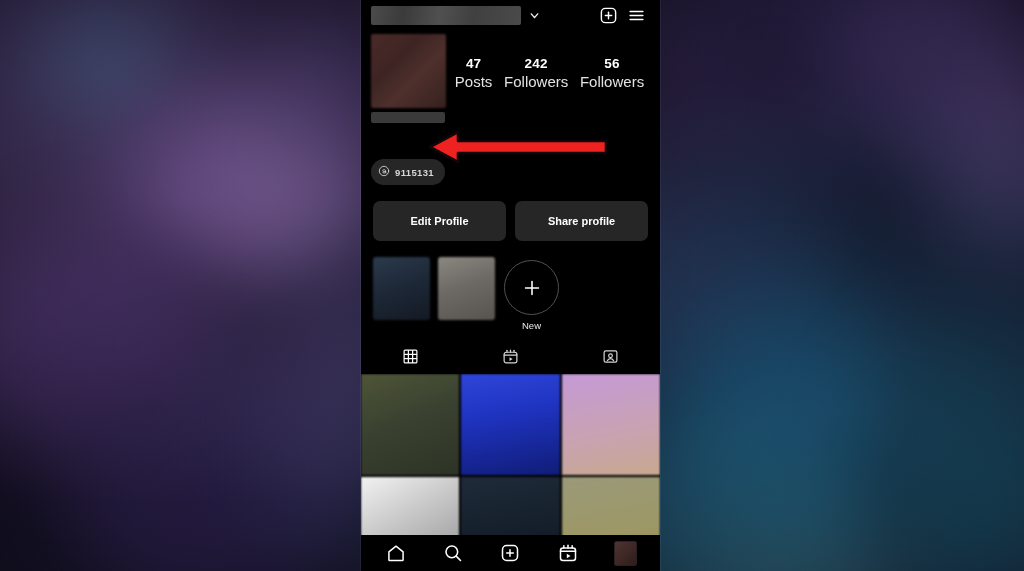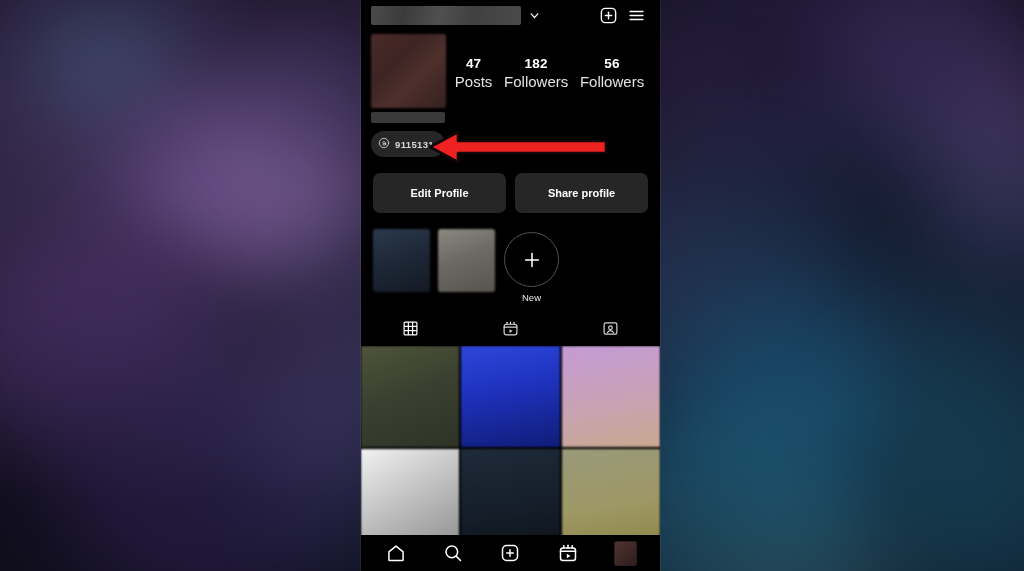--- a/index.html
+++ b/index.html
@@ -46,21 +46,21 @@
   .namebar{width:74px;height:11px;border-radius:2px;background:#3a3a3a;filter:blur(.6px);}
   .stats{flex:1;display:flex;align-items:flex-start;justify-content:space-around;padding-top:22px;}
   .stat{display:flex;flex-direction:column;align-items:center;line-height:1.18;}
   .stat .num{color:#fff;font-size:13.5px;font-weight:700;letter-spacing:.2px;}
   .stat .lbl{color:#e3e3e3;font-size:15px;font-weight:400;margin-top:1px;}
 
   
   .badge-row{padding:8px 10px 0 10px;flex:0 0 auto;}
   .threads-badge{
     display:inline-flex;align-items:center;gap:5px;
-    background:#262626;border-radius:13px;padding:4px 11px 4px 7px;
+    background:#262626;border-radius:13px;padding:4px 11px 4px 7px;margin-top:28px;
   }
   .threads-badge .tnum{color:#d8d8d8;font-size:9.5px;font-weight:700;letter-spacing:.35px;}
 
   
   .actions{display:flex;gap:9px;padding:16px 12px 0 12px;flex:0 0 auto;}
   .btn{
     flex:1;height:40px;border-radius:7px;background:#262626;
     display:flex;align-items:center;justify-content:center;
     color:#fff;font-size:11px;font-weight:700;border:none;
   }
@@ -165,21 +165,21 @@
         <div class="avatar-col">
           <div class="avatar"></div>
           <div class="namebar"></div>
         </div>
         <div class="stats">
           <div class="stat">
             <span class="num">47</span>
             <span class="lbl">Posts</span>
           </div>
           <div class="stat">
-            <span class="num">182</span>
+            <span class="num">242</span>
             <span class="lbl">Followers</span>
           </div>
           <div class="stat">
             <span class="num">56</span>
             <span class="lbl">Followers</span>
           </div>
         </div>
       </div>
 
       <div class="badge-row">

